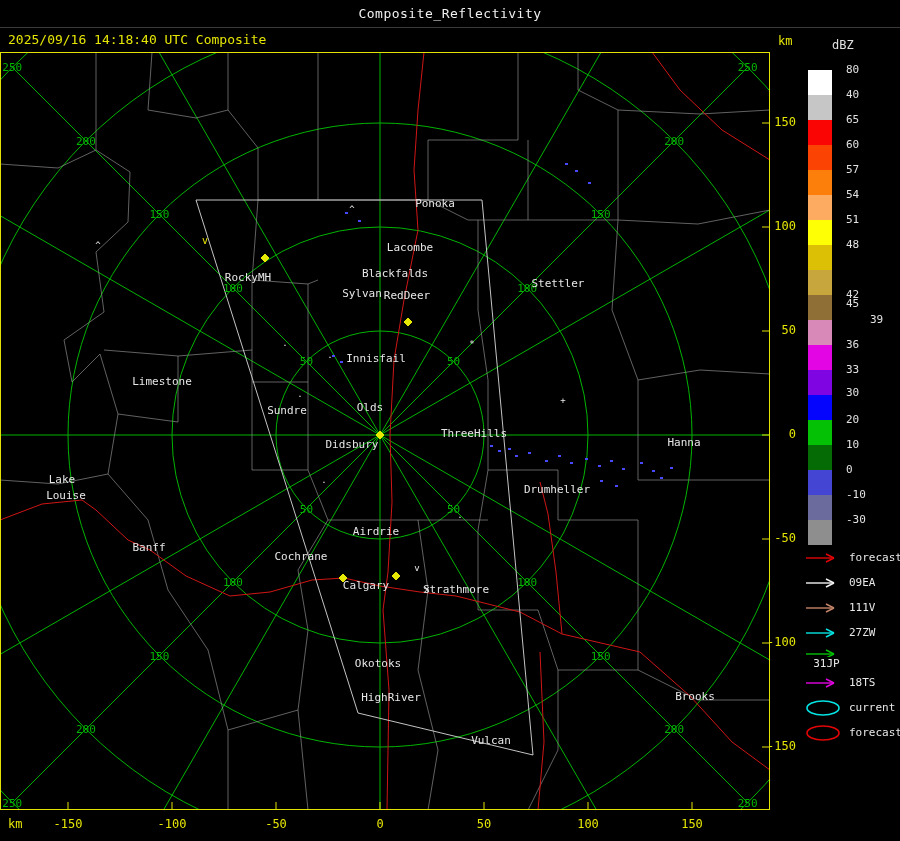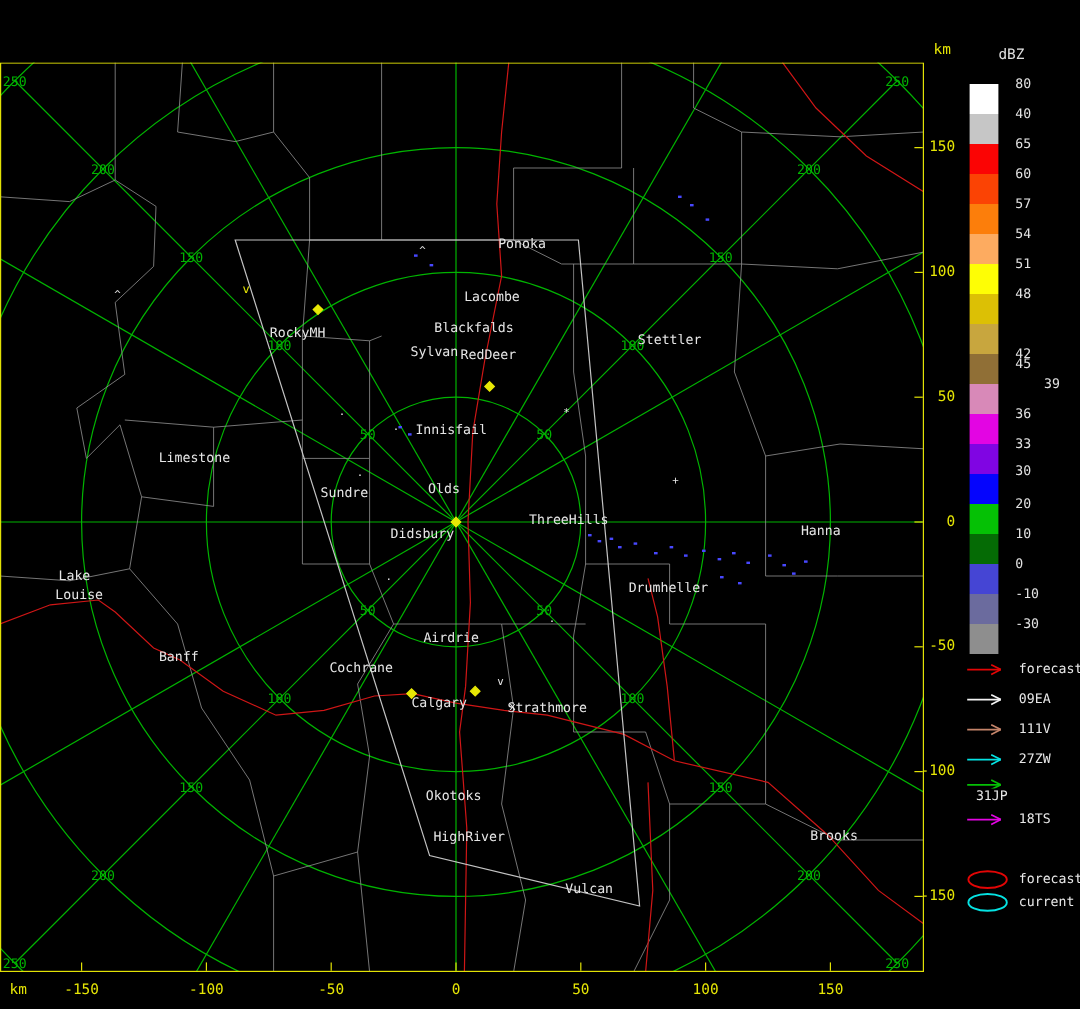--- a/index.html
+++ b/index.html
@@ -32,21 +32,25 @@
   .cb-block{position:absolute;left:8px;width:24px;height:25px;}
   .cb-label{position:absolute;left:46px;color:#e2e2e2;font-size:11px;line-height:14px;}
   .lg-row{position:absolute;left:4px;height:25px;display:flex;align-items:center;}
   .lg-label{color:#e8e8e8;font-size:11px;margin-left:5px;}
 </style>
 </head>
 <body>
 
 <div class="app">
 
-
+  <div class="titlebar">
+    <span>Composite_Reflectivity</span>
+  </div>
+
+  <div class="tsrow">2025/09/16 14:18:40 UTC Composite</div>
   <div class="km-right">km</div>
   <div class="km-bottom">km</div>
 
   <svg class="mapsvg" width="770" height="758" viewBox="0 0 770 758">
     <rect x="0" y="0" width="770" height="758" fill="#000000"></rect>
     <g id="spokes">
         <line x1="-140" y1="383" x2="900" y2="383" class="spoke"></line>
         <line x1="-70.33320996790815" y1="123.00000000000006" x2="830.3332099679081" y2="643" class="spoke"></line>
         <line x1="12.304473782995217" y1="15.304473782995274" x2="747.6955262170047" y2="750.6955262170047" class="spoke"></line>
         <line x1="119.99999999999994" y1="-67.33320996790803" x2="640" y2="833.333209967908" class="spoke"></line>
@@ -292,21 +296,21 @@
           </svg>
           <div class="lg-label">31JP</div>
         </div>
         <div class="lg-row" style="top: 642px;">
           <svg width="40" height="18">
             <line x1="2" y1="9" x2="30" y2="9" stroke="#e305e3" stroke-width="1.4"></line>
             <path d="M 30 9 L 22 5 M 30 9 L 22 13" stroke="#e305e3" stroke-width="1.4" fill="none"></path>
           </svg>
           <div class="lg-label">18TS</div>
         </div>
-        <div class="lg-row" style="top: 667px; margin-top: 44px;">
+        <div class="lg-row" style="top: 667px;">
           <svg width="40" height="18">
             <ellipse cx="19" cy="9" rx="16" ry="7" stroke="#05e3e3" stroke-width="1.6" fill="none"></ellipse>
           </svg>
           <div class="lg-label">current</div>
         </div>
         <div class="lg-row" style="top: 692px;">
           <svg width="40" height="18">
             <ellipse cx="19" cy="9" rx="16" ry="7" stroke="#e30505" stroke-width="1.6" fill="none"></ellipse>
           </svg>
           <div class="lg-label">forecast</div>

